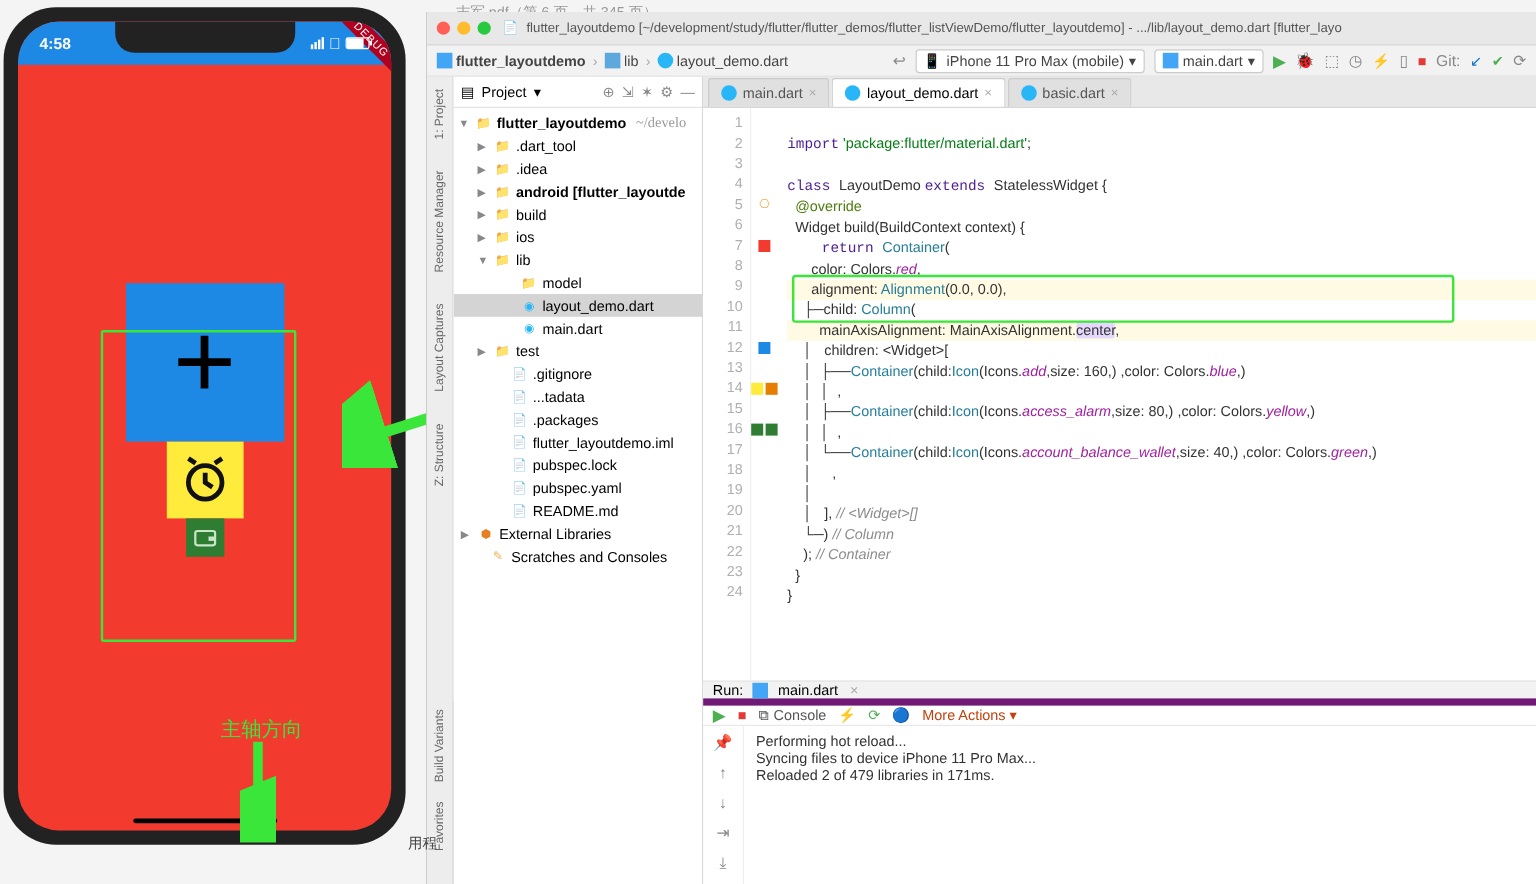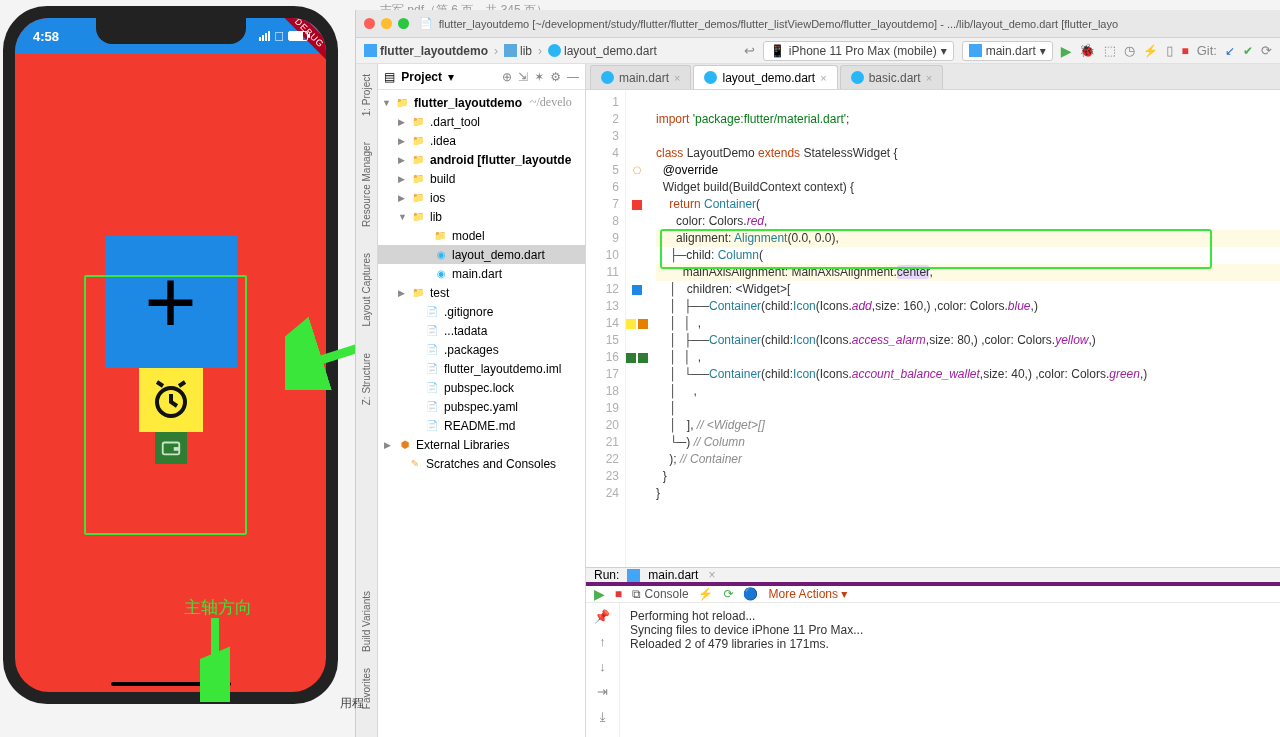--- a/index.html
+++ b/index.html
@@ -59,21 +59,21 @@
 .tb-bolt{color:#ffa000;}
 .git-ok{color:#4caf50;}
 
 .ide-body { flex:1; display:flex; min-height:0;}
 
 .sidebar-vert { width:22px; background:#ededed; border-right:1px solid #d8d8d8; display:flex; flex-direction:column; align-items:center; padding-top:6px; gap:18px; font-size:10px; color:#666;}
 .sidebar-vert .vtab{writing-mode:vertical-rl; transform:rotate(180deg); padding:4px 2px; cursor:pointer;white-space:nowrap;}
 
 .project-panel { width:208px; background:#fff; border-right:1px solid #d8d8d8; display:flex; flex-direction:column; font-size:12px;}
 .panel-header{height:26px;display:flex;align-items:center;padding:0 6px;border-bottom:1px solid #e4e4e4;gap:6px;}
-.panel-header .title{font-weight:700;}
+.panel-header .title{font-weight:400;}
 .panel-header .spacer{flex:1;}
 .panel-header .hicon{color:#888;font-size:12px;cursor:pointer;}
 .tree{flex:1;overflow:auto;padding:3px 0;}
 .tree-row{display:flex;align-items:center;height:19px;padding-left:4px;gap:4px;cursor:pointer;white-space:nowrap;}
 .tree-row.selected{background:#d4d4d4;}
 .tree-row .arrow{width:10px;color:#888;font-size:9px;}
 .tree-row .ficon{width:14px;height:14px;display:inline-flex;align-items:center;justify-content:center;font-size:10px;}
 .fi-folder{color:#b8860b;} .fi-folder-blue{color:#5da9dd;} .fi-dart{color:#29b6f6;} .fi-file{color:#999;} .fi-lib{color:#e67e22;}
 .tree-row .bold{font-weight:600;}
 .tree-row .muted{color:#999;margin-left:4px;font-family:Liberation Serif, serif;}
@@ -82,27 +82,27 @@
 .tabs{height:26px;display:flex;align-items:flex-end;background:#e8e8e8;border-bottom:1px solid #d6d6d6;padding-left:4px;}
 .tab{height:24px;padding:0 10px;display:flex;align-items:center;gap:5px;font-size:12px;background:#e0e0e0;border:1px solid #ccc;border-bottom:none;margin-right:2px;border-radius:3px 3px 0 0;color:#555;cursor:pointer;}
 .tab.active{background:#fff;color:#000;}
 .tab .close{color:#aaa;font-size:11px;}
 .editor{flex:1;display:flex;background:#fff;overflow:hidden;position:relative;font-family:Menlo,Consolas,monospace;font-size:12px;line-height:17px;}
 .gutter{width:40px;text-align:right;color:#b0b0b0;padding:4px 6px 0 0;background:#fff;border-right:1px solid #f0f0f0;}
 .gutter .ln{height:17px;}
 .gutter-marks{width:22px;padding-top:4px;}
 .gutter-marks .mk{height:17px;display:flex;align-items:center;justify-content:center;font-size:10px;}
 .code{flex:1;padding:4px 0 0 8px;white-space:pre;color:#333;}
-.kw{color:#c2410c;} .str{color:#067d17;} .ann{color:#000000;} .com{color:#8c8c8c;font-style:italic;} .id{color:#a020a0;font-style:italic;} .type{color:#267f99;}
+.kw{color:#4c1d95;font-family:Liberation Mono, monospace;} .str{color:#067d17;} .ann{color:#4d7c0f;} .com{color:#8c8c8c;font-style:italic;} .id{color:#a020a0;font-style:italic;} .type{color:#267f99;}
 .hl-line{background:#fffae3;display:inline-block;width:100%;}
 .hl-center{background:#e6d7ff;border-radius:2px;}
 .code-highlight{position:absolute;border:2px solid #39e639;border-radius:3px;left:74px;top:139px;width:552px;height:40px;}
 
 .run-panel{height:170px;border-top:1px solid #d0d0d0;display:flex;flex-direction:column;background:#fff;}
-.run-header{height:24px;display:flex;align-items:center;padding:0 8px;font-size:12px;border-bottom:4px solid #701a75;background:#f2f2f2;gap:8px;}
+.run-header{height:24px;display:flex;align-items:center;padding:0 8px;font-size:12px;border-bottom:6px solid #701a75;background:#f2f2f2;gap:8px;}
 .run-tabs{height:26px;display:flex;align-items:center;padding:0 8px;gap:10px;font-size:12px;border-bottom:1px solid #e8e8e8;}
 .run-tabs .rtab{display:flex;align-items:center;gap:4px;color:#555;}
 .run-body{flex:1;display:flex;}
 .run-side{width:34px;border-right:1px solid #eee;display:flex;flex-direction:column;align-items:center;padding-top:6px;gap:10px;color:#888;font-size:13px;}
 .run-console{flex:1;padding:6px 10px;font-family:Menlo,monospace;font-size:12px;color:#333;white-space:pre;}
 
 .bottom-vert{position:absolute;left:0;top:575px;bottom:0;width:22px;background:#ededed;border-right:1px solid #d8d8d8;display:flex;flex-direction:column;align-items:center;gap:16px;padding-top:6px;font-size:10px;color:#666;}
 .bottom-vert .vtab{writing-mode:vertical-rl;transform:rotate(180deg);}
 
 

